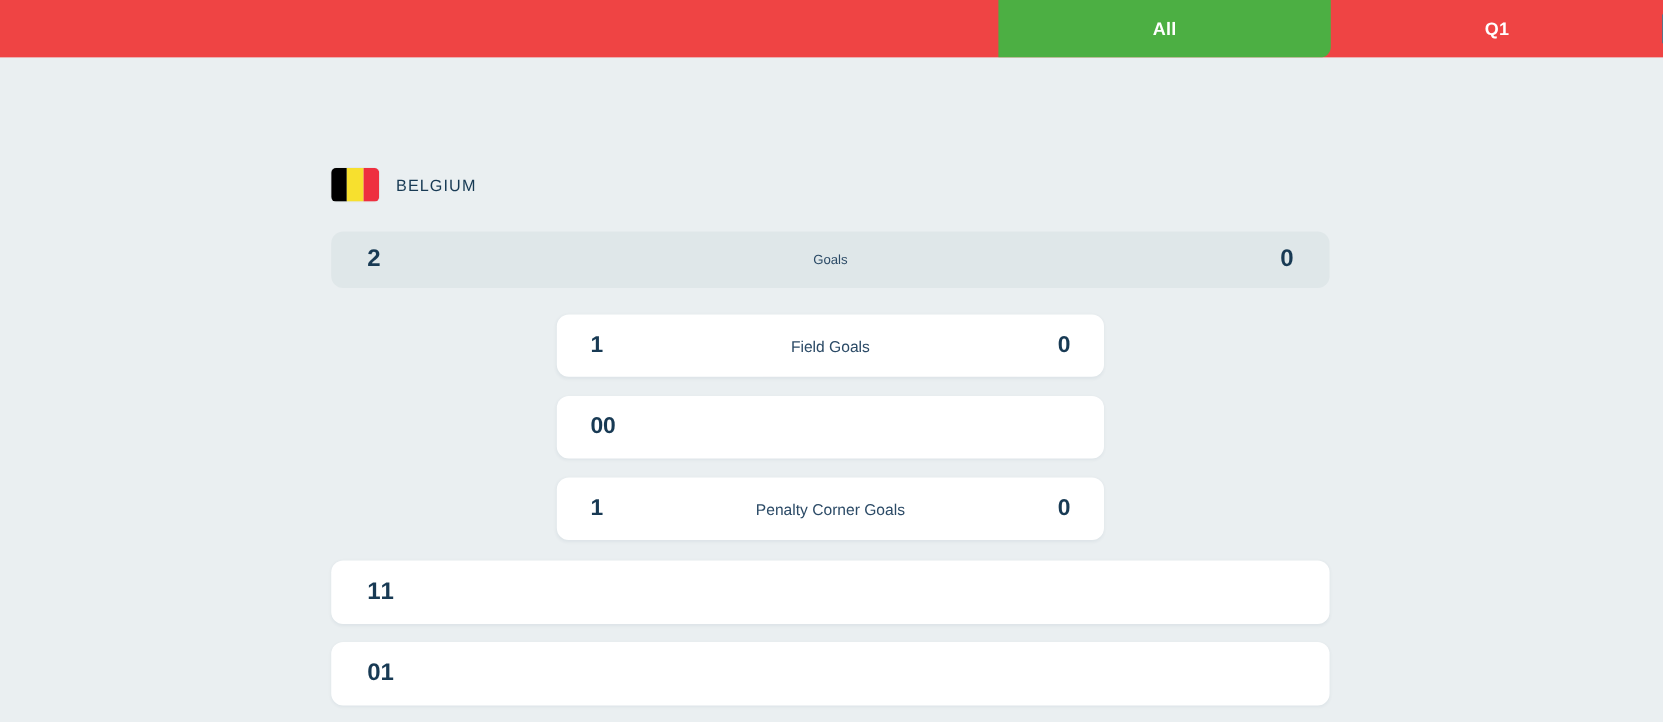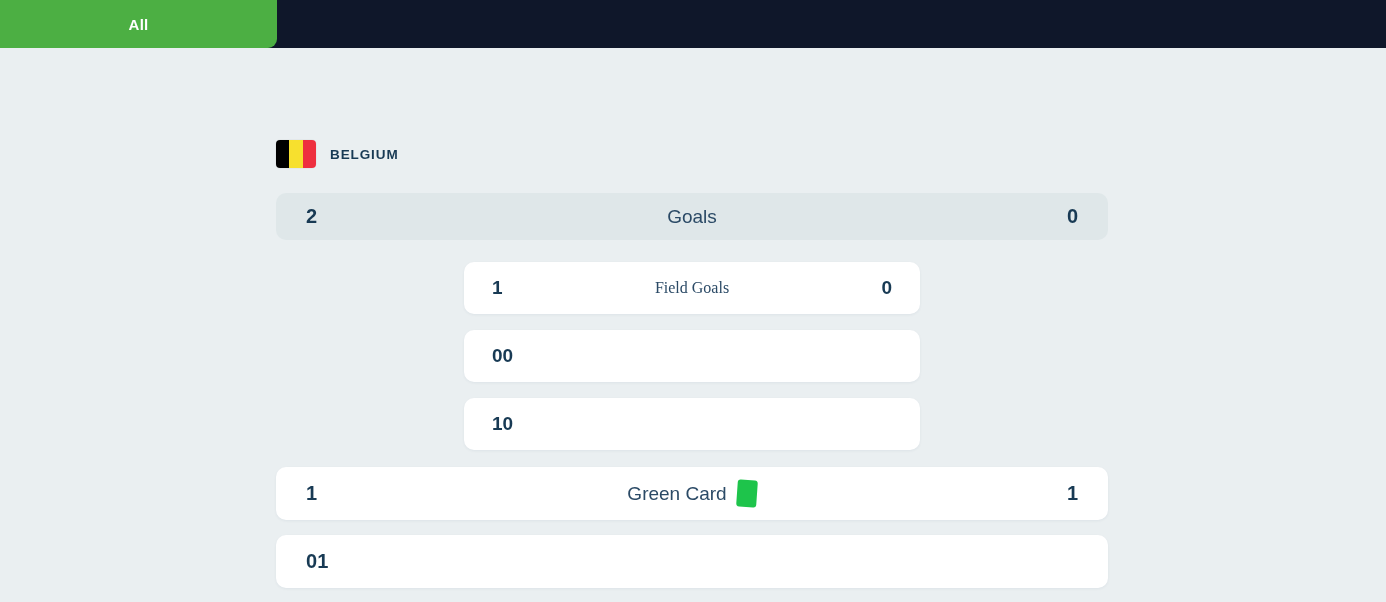--- a/index.html
+++ b/index.html
@@ -14,23 +14,24 @@
     background: #eaeff1;
     font-family: "Liberation Sans", sans-serif;
     color: #1a3a5c;
   }
 
   
   .tabbar {
     position: relative;
     width: 1386px;
     height: 48px;
-    background: #0f172a;
+    background: #ef4444;
     display: flex;
     align-items: stretch;
+    justify-content: flex-end;
   }
 
   .tab {
     flex: 0 0 auto;
     position: relative;
     display: flex;
     align-items: center;
     justify-content: center;
     font-size: 15px;
     font-weight: bold;
@@ -75,21 +76,21 @@
   }
 
   .team {
     display: flex;
     align-items: center;
     gap: 14px;
   }
 
   .team-name {
     font-size: 13.5px;
-    font-weight: bold;
+    font-weight: normal;
     letter-spacing: 0.9px;
     color: #183a54;
   }
 
   .flag {
     width: 40px;
     height: 28px;
     border-radius: 4px;
     overflow: hidden;
     flex: 0 0 auto;
@@ -124,21 +125,21 @@
     color: #183a54;
     flex: 0 0 auto;
     text-align: left;
   }
 
   .row .val.right { text-align: right; }
 
   .row .label {
     flex: 1 1 auto;
     text-align: center;
-    font-size: 19px;
+    font-size: 11px;
     color: #2b4a66;
     font-weight: normal;
     display: flex;
     align-items: center;
     justify-content: center;
     gap: 10px;
   }
 
   
   .row.outer {
@@ -163,40 +164,44 @@
   .row.inner {
     left: 464px;
     width: 456px;
     height: 52px;
     background: #ffffff;
     padding: 0 28px;
     box-shadow: 0 1px 3px rgba(24, 58, 84, 0.06);
   }
 
   .row.inner .val { font-size: 19px; }
-  .row.inner .label { font-size: 16px; font-family: Liberation Serif, serif; }
+  .row.inner .label { font-size: 13px; }
 
   
   .card-icon {
     display: inline-block;
     width: 20px;
     height: 27px;
     border-radius: 3px;
     transform: rotate(4deg);
     flex: 0 0 auto;
   }
   .card-icon.green  { background: #1ec44b; }
   .card-icon.yellow { background: #e9eb0c; }
 </style>
 </head>
 <body>
 
 <div class="tabbar">
   <div class="tab active" style="width:277px">
     <span>All</span>
+  </div>
+  <div class="tab" style="width:277px">
+    <span>Q1</span>
+    <span class="tab-divider" style="right:0"></span>
   </div>
 </div>
 
 <div class="stats-wrap">
 
   <div class="team-header">
 
     <div class="team">
       <span class="flag flag-be">
         <i class="be-black"></i>
@@ -220,29 +225,26 @@
     <span class="val right">0</span>
   </div>
 
   <div class="row inner" style="top:282px">
     <span class="val">0</span>
     <span class="val right">0</span>
   </div>
 
   <div class="row inner" style="top:350px">
     <span class="val">1</span>
+    <span class="label">Penalty Corner Goals</span>
     <span class="val right">0</span>
   </div>
 
   <div class="row outer card-row" style="top:419px">
     <span class="val">1</span>
-    <span class="label">
-      <span>Green Card</span>
-      <span class="card-icon green"></span>
-    </span>
     <span class="val right">1</span>
   </div>
 
   <div class="row outer card-row" style="top:487px">
     <span class="val">0</span>
     <span class="val right">1</span>
   </div>
 
 </div>
 

